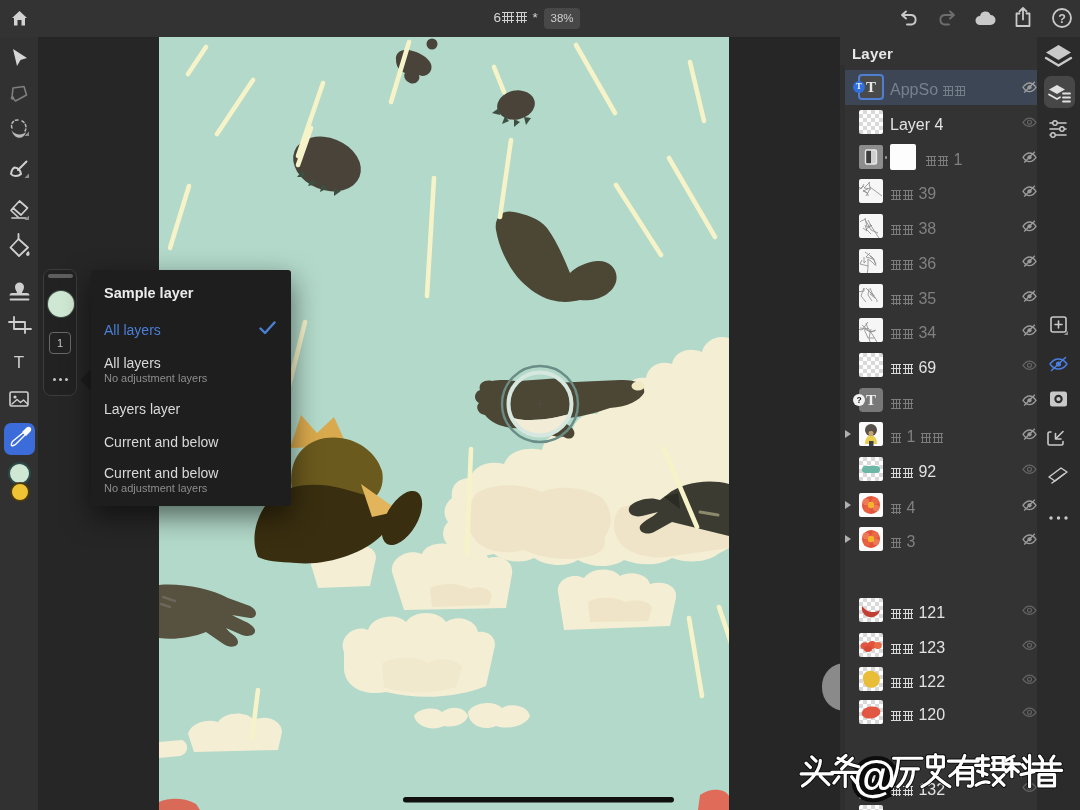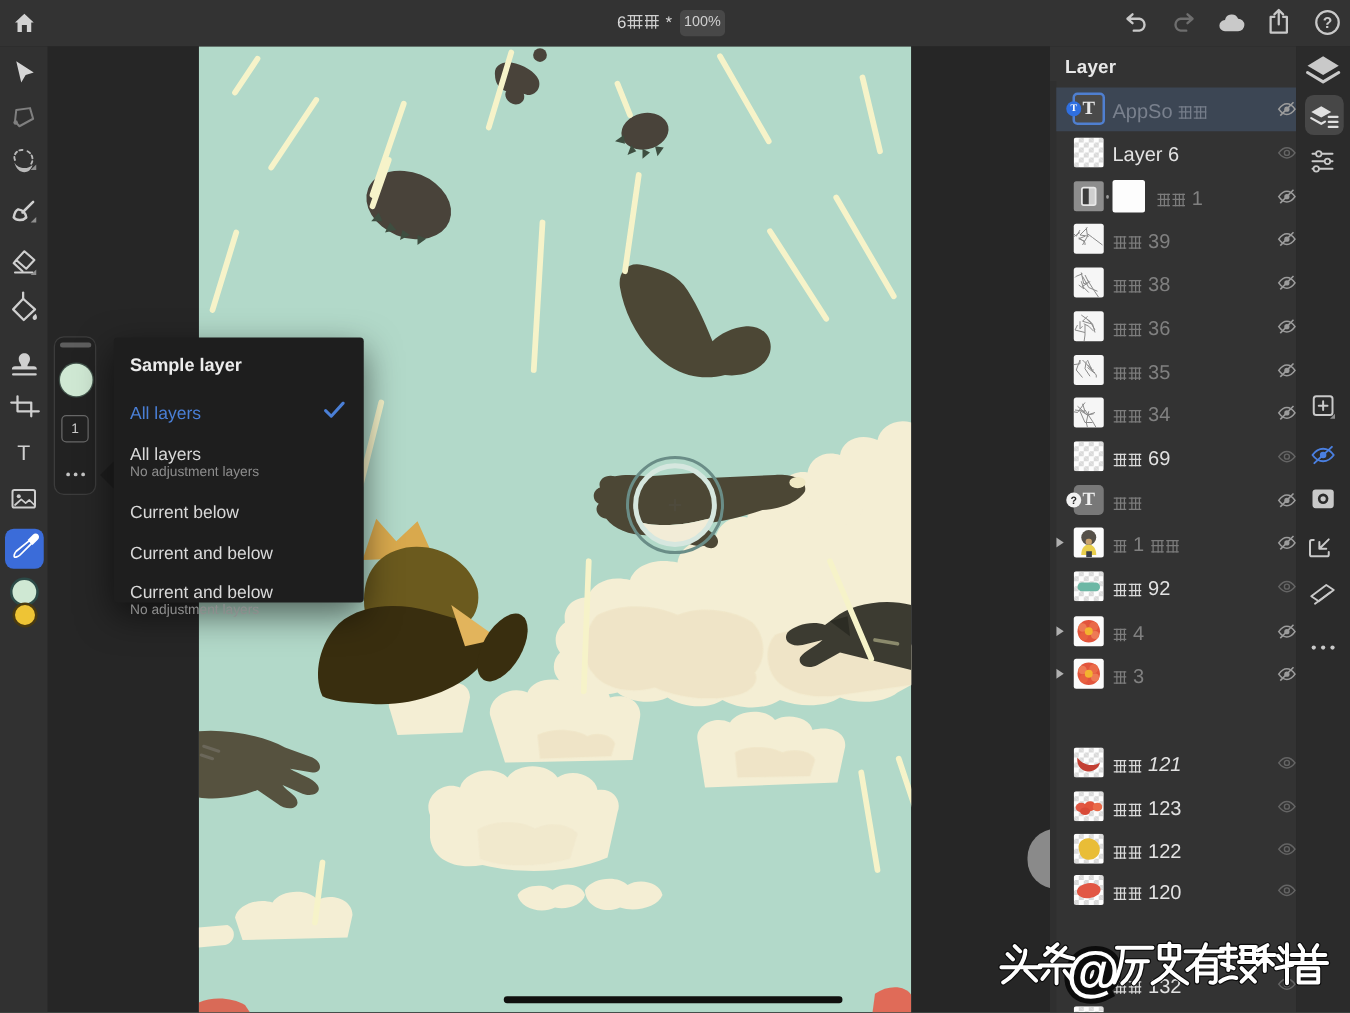--- a/index.html
+++ b/index.html
@@ -19,21 +19,21 @@
 
 #leftbar{position:absolute;left:0;top:37px;width:38px;height:773px;background:#313131;z-index:20;}
 #leftbar svg{position:absolute;left:0;}
 #eyedrop{position:absolute;left:4px;top:386px;width:31px;height:32px;background:#3b6cd9;border-radius:7px;}
 .circ{position:absolute;border-radius:50%;}
 
 #canvas{position:absolute;left:159px;top:37px;z-index:1;}
 
 #optpanel{position:absolute;left:43px;top:269px;width:34px;height:127px;background:#222222;border:1px solid #3c3c3c;border-radius:8px;box-sizing:border-box;z-index:40;}
 
-#popup{position:absolute;left:91px;top:270px;width:200px;height:212px;background:#1e1e1e;border-radius:3px;box-shadow:0 10px 28px rgba(0,0,0,.55);z-index:41;}
+#popup{position:absolute;left:91px;top:270px;width:200px;height:236px;background:#1e1e1e;border-radius:3px;box-shadow:0 10px 28px rgba(0,0,0,.55);z-index:41;}
 #popup .hd{position:absolute;left:13px;top:15px;font-size:14.5px;font-weight:bold;color:#ececec;}
 #popup .it{position:absolute;left:13px;font-size:14px;color:#d9d9d9;}
 #popup .sub{position:absolute;left:13px;font-size:11px;color:#8d8d8d;}
 #tail{position:absolute;left:80px;top:369px;width:0;height:0;border-top:11px solid transparent;border-bottom:11px solid transparent;border-right:11px solid #1e1e1e;z-index:41;}
 
 #rpanel{position:absolute;left:840px;top:37px;width:197px;height:773px;background:#333333;z-index:10;overflow:hidden;}
 #rpanel .row{position:absolute;left:0;width:197px;height:35px;}
 #rpanel .thumb{position:absolute;left:19px;top:5px;width:24px;height:24px;border-radius:2px;overflow:hidden;}
 .checker{background-color:#fdfdfd;background-image:linear-gradient(45deg,#d9d9d9 25%,transparent 25%,transparent 75%,#d9d9d9 75%),linear-gradient(45deg,#d9d9d9 25%,transparent 25%,transparent 75%,#d9d9d9 75%);background-size:8px 8px;background-position:0 0,4px 4px;}
 #rpanel .nm{position:absolute;left:50px;top:11px;font-size:16px;color:#e2e2e2;white-space:nowrap;}
@@ -153,21 +153,21 @@
 <path d="M540,399 v10 M535,404 h10" stroke="#4e4a3c" stroke-width="1.6"></path>
 
 <path d="M700,795 C710,788 724,788 729,796 L729,810 L698,810 Z" fill="#e06b58"></path>
 <path d="M159,802 C170,797 186,798 196,804 L200,810 L159,810 Z" fill="#d96a57"></path>
 
 <rect x="403" y="797" width="271" height="5.5" rx="2.7" fill="#10100e"></rect>
 </svg>
 
 <div id="topbar">
 <div id="title">6<span class="c c2" style="color:#d8d8d8"></span><span class="c c2" style="color:#d8d8d8"></span> *</div>
-<div id="zoombadge">100%</div>
+<div id="zoombadge">38%</div>
 <svg class="abs" style="left:10px;top:9px" width="19" height="19" viewBox="0 0 19 19">
         <path d="M9.5 2 L17 9 L15 9 L15 16.5 L11.5 16.5 L11.5 11 L7.5 11 L7.5 16.5 L4 16.5 L4 9 L2 9 Z" fill="#d2d2d2"></path>
       </svg>
 <svg class="abs" style="left:898px;top:8px" width="22" height="21" viewBox="0 0 22 21" fill="none" stroke-linecap="round" stroke-linejoin="round">
 <path d="M8,3.5 L4,7 L8,10.5 M4,7 L13.5,7 A4.8,4.8 0 0 1 13.5,16.5 L9,16.5" stroke="#c9c9c9" stroke-width="1.9"></path>
       </svg>
 <svg class="abs" style="left:936px;top:8px" width="22" height="21" viewBox="0 0 22 21" fill="none" stroke-linecap="round" stroke-linejoin="round">
 <path d="M14,3.5 L18,7 L14,10.5 M18,7 L8.5,7 A4.8,4.8 0 0 0 8.5,16.5 L13,16.5" stroke="#6e6e6e" stroke-width="1.9"></path>
       </svg>
 <svg class="abs" style="left:973px;top:9px" width="24" height="19" viewBox="0 0 24 19">
@@ -236,21 +236,21 @@
 
 <div id="tail"></div>
 <div id="popup">
 <div class="hd">Sample layer</div>
 <div class="it" style="top:52px;color:#4a7fd6;">All layers</div>
 <svg class="abs" style="left:168px;top:51px" width="17" height="14" viewBox="0 0 17 14">
         <path d="M1.5 7.5 L6 12 L15.5 1.5" stroke="#4a7fd6" stroke-width="2.4" fill="none" stroke-linecap="round" stroke-linejoin="round"></path>
       </svg>
 <div class="it" style="top:85px;">All layers</div>
 <div class="sub" style="top:102px;">No adjustment layers</div>
-<div class="it" style="top:131px;">Current below</div>
+<div class="it" style="top:131px;">Layers layer</div>
 <div class="it" style="top:164px;">Current and below</div>
 <div class="it" style="top:195px;">Current and below</div>
 <div class="sub" style="top:212px;">No adjustment layers</div>
 </div>
 
 <div id="rpanel">
 <div style="position:absolute;left:12px;top:8px;font-size:15px;font-weight:bold;color:#e8e8e8;letter-spacing:.2px">Layer</div>
 <div class="row" style="top:33.0px;background:#3c4654;">
         <div class="thumb" style="left:18px;top:4px;width:22px;height:22px;background:#4a4a4a;border:2px solid #4f7fd0;border-radius:4px;overflow:visible">
           <div style="position:absolute;left:0;top:0;width:22px;height:22px;color:#e8e8e8;font-family:'Liberation Serif',serif;font-weight:bold;font-size:15px;line-height:22px;text-align:center">T</div>
@@ -258,21 +258,21 @@
         </div>
         <div class="nm" style="color:#79808d">AppSo <span class="c"></span><span class="c"></span></div>
         <div class="eye"><svg width="17" height="14" viewBox="0 0 17 14">
             <path d="M2,7.3 C4.2,4.2 6.3,3 8.5,3 C10.7,3 12.8,4.2 15,7.3 C12.8,10.4 10.7,11.6 8.5,11.6 C6.3,11.6 4.2,10.4 2,7.3 Z" fill="none" stroke="#9c9c9c" stroke-width="1.3"></path>
             <circle cx="8.5" cy="7.3" r="2.1" fill="#9c9c9c"></circle>
             <path d="M3.2,12.5 L13.8,1.8" stroke="#9c9c9c" stroke-width="1.3"></path>
           </svg></div>
       </div>
 <div class="row" style="top:68.0px;">
         <div class="thumb checker"></div>
-        <div class="nm">Layer 6</div>
+        <div class="nm">Layer 4</div>
         <div class="eye"><svg width="17" height="14" viewBox="0 0 17 14">
             <path d="M2,7.3 C4.2,4.4 6.3,3.2 8.5,3.2 C10.7,3.2 12.8,4.4 15,7.3 C12.8,10.2 10.7,11.4 8.5,11.4 C6.3,11.4 4.2,10.2 2,7.3 Z" fill="none" stroke="#646464" stroke-width="1.2"></path>
             <circle cx="8.5" cy="7.3" r="2" fill="none" stroke="#646464" stroke-width="1.1"></circle>
           </svg></div>
       </div>
 <div class="row" style="top:103.0px;">
         <div class="thumb" style="background:#8d8d8d"><svg width="24" height="24" viewBox="0 0 24 24">
             <rect x="6.5" y="5" width="11" height="14" rx="1.5" fill="#cfcfcf"></rect>
             <rect x="6.5" y="5" width="5.5" height="14" fill="#3c3c3c"></rect>
             <rect x="6.5" y="5" width="11" height="14" rx="1.5" fill="none" stroke="#e8e8e8" stroke-width="1.4"></rect>
@@ -413,21 +413,21 @@
             <circle cx="8" cy="16" r="3.4" fill="#e8603f"></circle>
             <circle cx="12" cy="12" r="3.2" fill="#f3b32f"></circle>
           </svg></div>
         <div class="nm dim"><span class="c"></span> 3</div>
         <div class="eye"><svg width="17" height="14" viewBox="0 0 17 14">
             <path d="M2,7.3 C4.2,4.2 6.3,3 8.5,3 C10.7,3 12.8,4.2 15,7.3 C12.8,10.4 10.7,11.6 8.5,11.6 C6.3,11.6 4.2,10.4 2,7.3 Z" fill="none" stroke="#9c9c9c" stroke-width="1.3"></path>
             <circle cx="8.5" cy="7.3" r="2.1" fill="#9c9c9c"></circle>
             <path d="M3.2,12.5 L13.8,1.8" stroke="#9c9c9c" stroke-width="1.3"></path>
           </svg></div>
       </div>
-<div class="row" style="top:556.1px;font-style:italic;">
+<div class="row" style="top:556.1px;">
         <div class="thumb checker"><svg width="24" height="24" viewBox="0 0 24 24">
             <path d="M3,8 C7,14 15,16 21,12 C20,17 15,20 10,19 C5,18 2,13 3,8 Z" fill="#c33f33"></path>
           </svg></div>
         <div class="nm"><span class="c"></span><span class="c"></span> 121</div>
         <div class="eye"><svg width="17" height="14" viewBox="0 0 17 14">
             <path d="M2,7.3 C4.2,4.4 6.3,3.2 8.5,3.2 C10.7,3.2 12.8,4.4 15,7.3 C12.8,10.2 10.7,11.4 8.5,11.4 C6.3,11.4 4.2,10.2 2,7.3 Z" fill="none" stroke="#646464" stroke-width="1.2"></path>
             <circle cx="8.5" cy="7.3" r="2" fill="none" stroke="#646464" stroke-width="1.1"></circle>
           </svg></div>
       </div>
 <div class="row" style="top:591.4px;">

